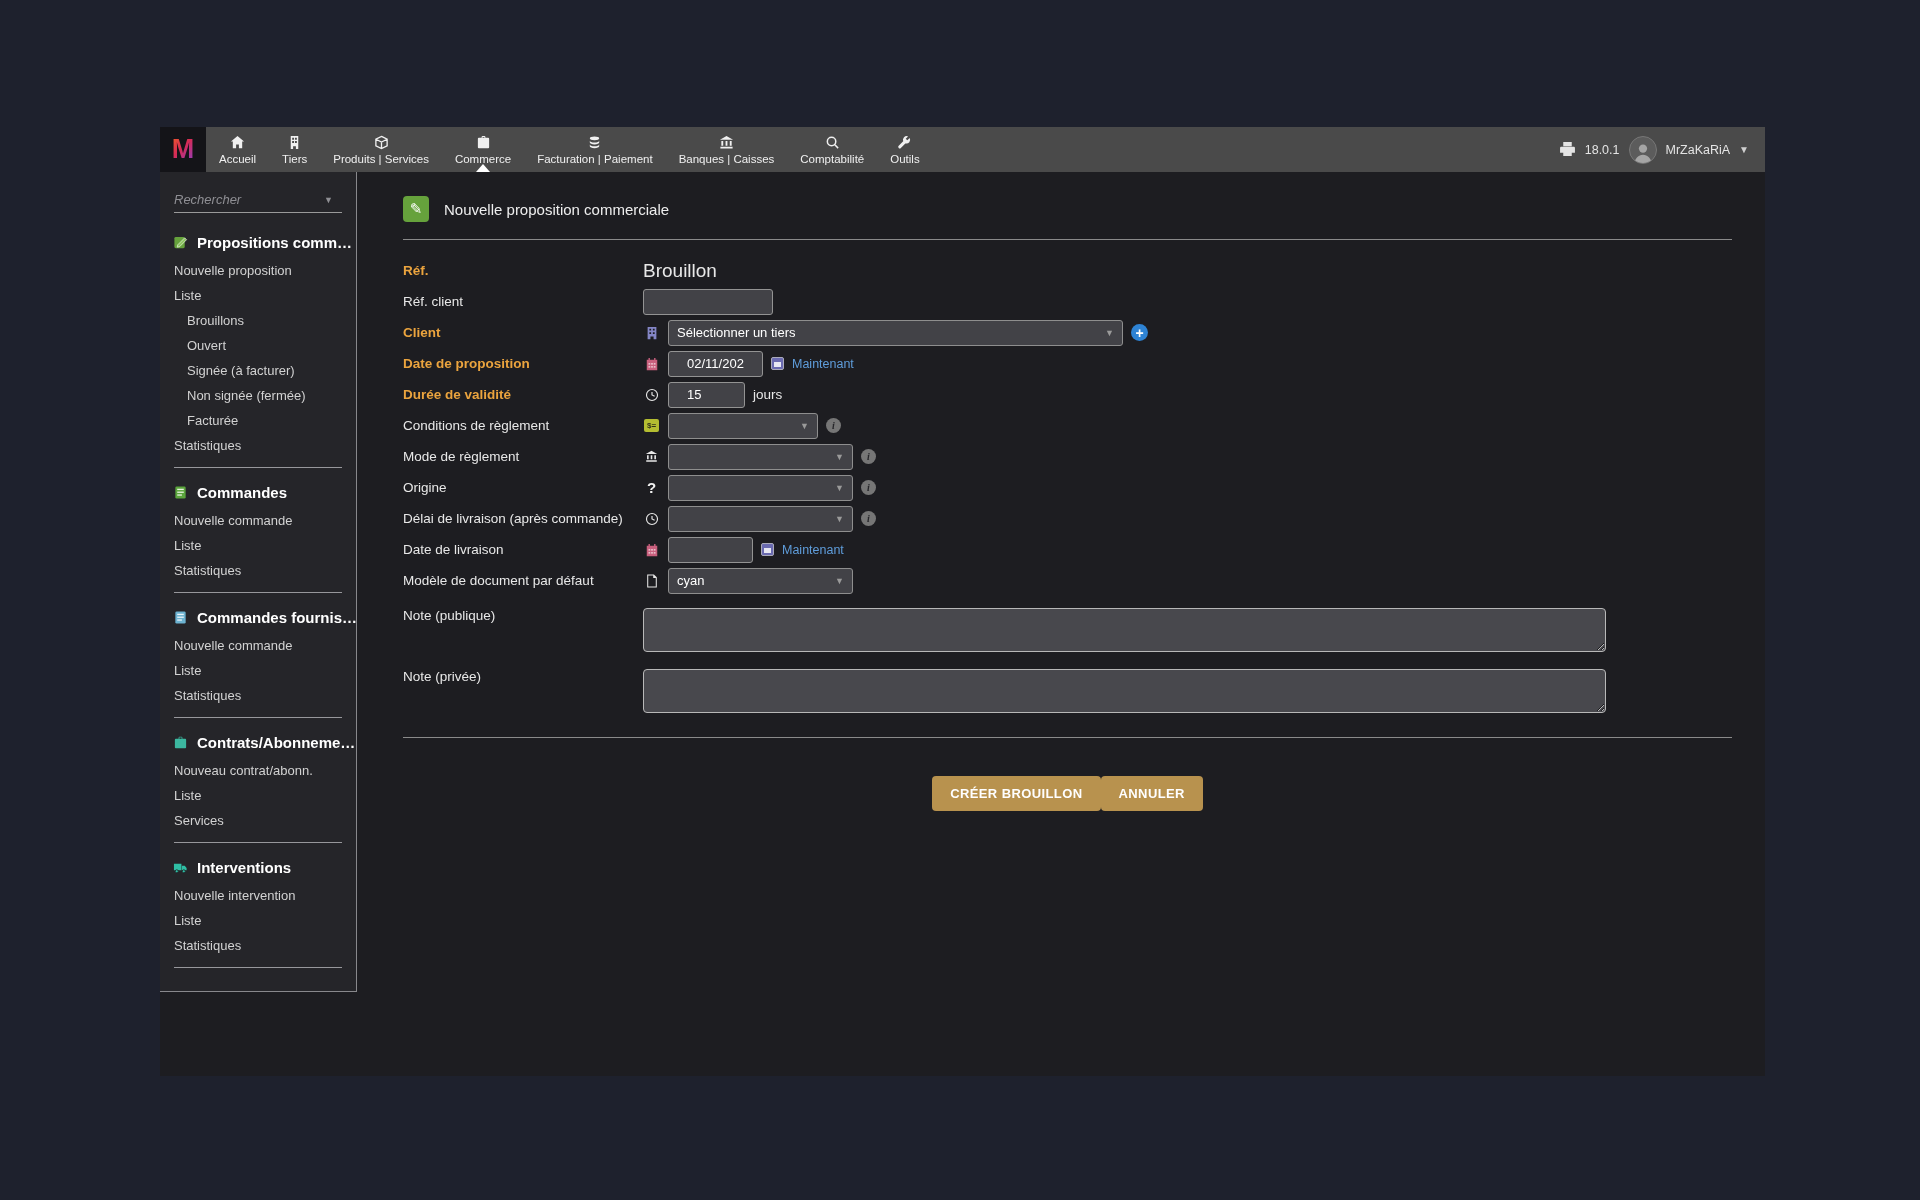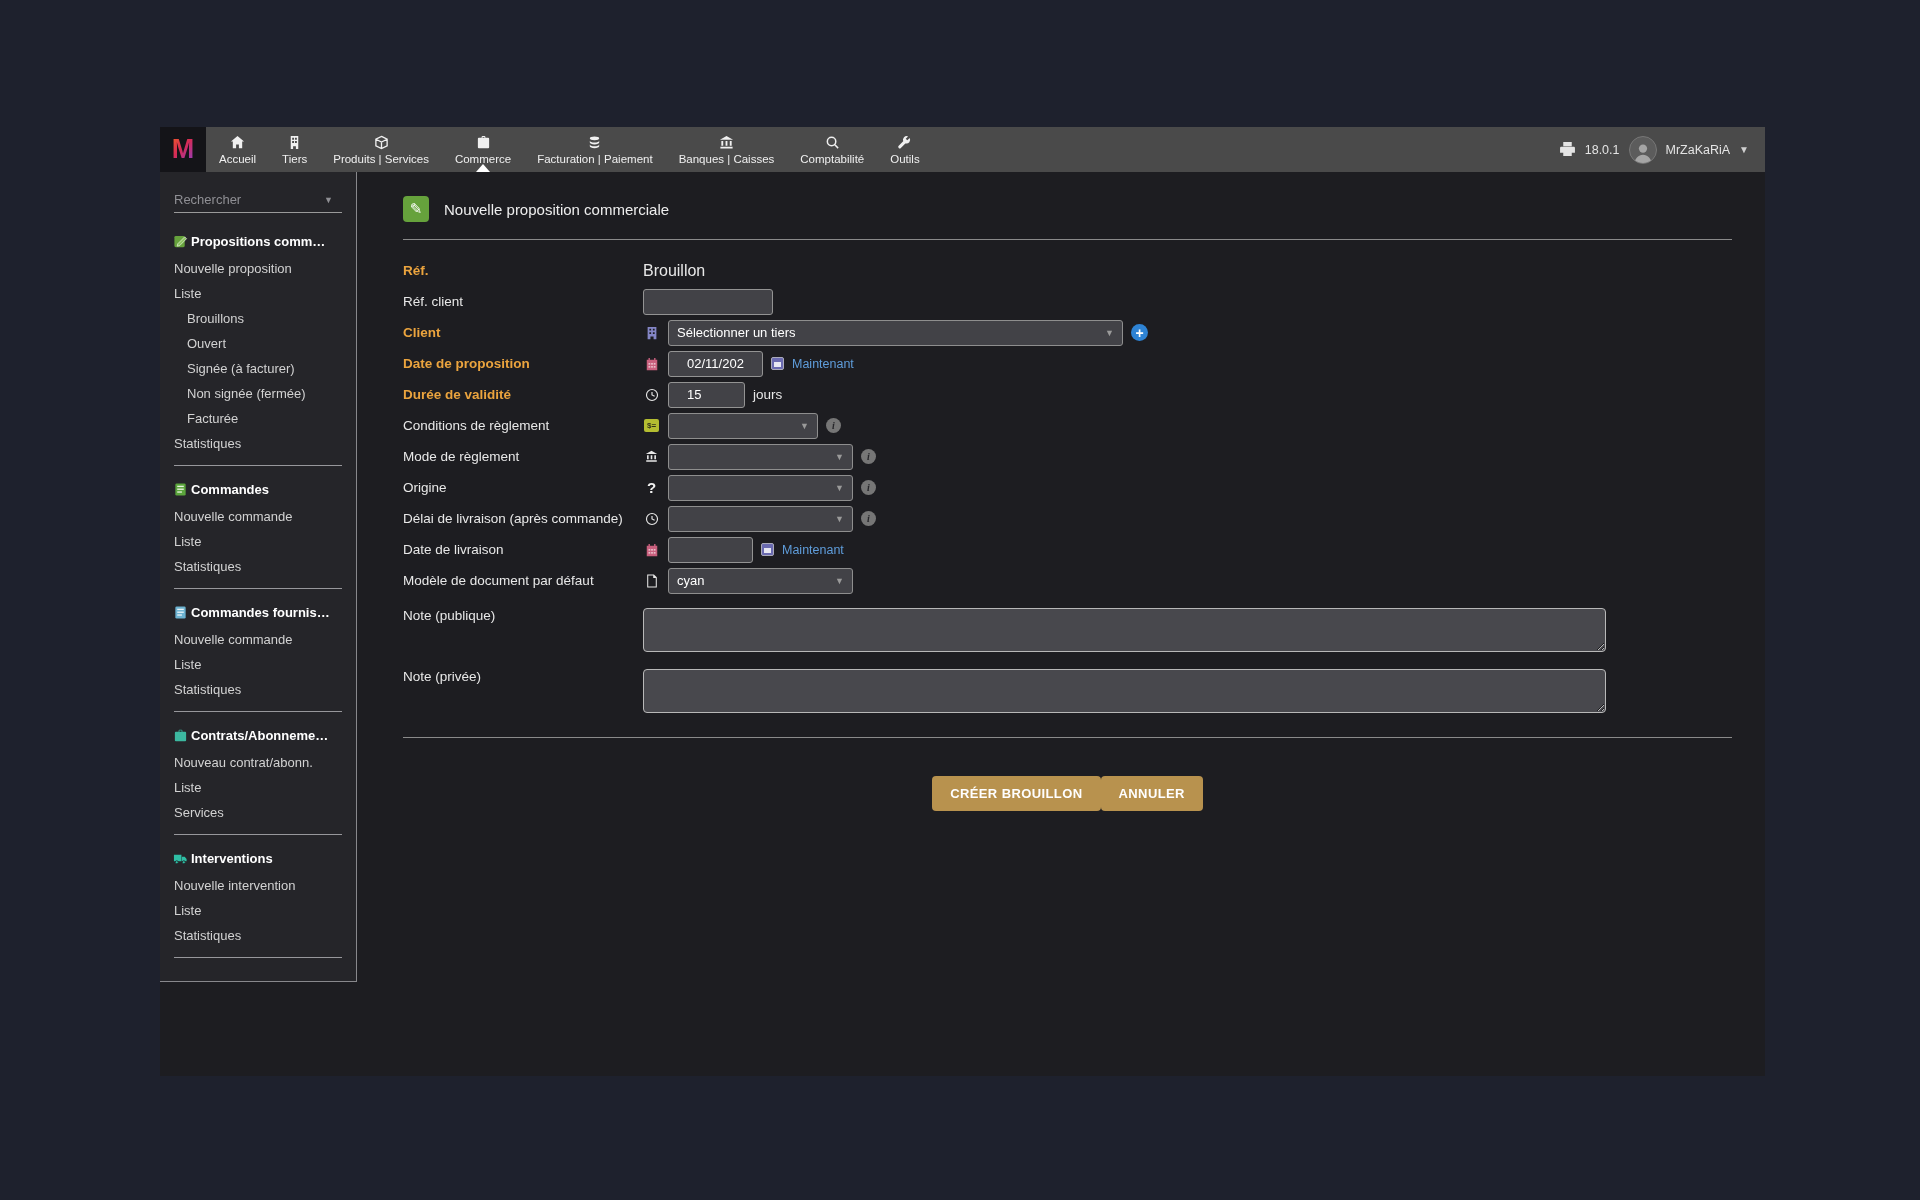--- a/index.html
+++ b/index.html
@@ -59,27 +59,28 @@
     border-bottom: 1px solid #88888c; padding-bottom: 14px;
   }
   .searchbox {
     margin: 20px 14px 14px 14px; border-bottom: 1px solid #9a9a9a;
     display: flex; align-items: center; padding-bottom: 5px;
   }
   .searchbox input {
     background: transparent; border: 0; outline: none;
     color: #ec4899; font-size: 13px; width: 150px;
     font-family: "Liberation Sans", sans-serif;
+    font-style: italic;
   }
   .searchbox input::placeholder { color: #8f8f94; }
   .searchbox .caret { color: #8f8f94; font-size: 9px; }
   .side-divider { border: 0; border-top: 1px solid #97979b; margin: 9px 14px; }
   .sec-title {
-    display: flex; align-items: center; gap: 3px;
-    padding: 7px 14px 7px 13px; color: #ffffff; font-weight: bold; font-size: 13px;
+    display: flex; align-items: center; gap: 9px;
+    padding: 7px 14px 7px 13px; color: #ffffff; font-weight: bold; font-size: 15px;
     white-space: nowrap; overflow: hidden; cursor: pointer;
   }
   .sec-title svg { width: 15px; height: 15px; flex: none; }
   .side-item {
     padding: 5px 14px; color: #d2d2d2; font-size: 13px; cursor: pointer;
     white-space: nowrap;
   }
   .side-item.indent { padding-left: 27px; }
   
   .main {
@@ -155,21 +156,21 @@
     color: #ffffff; font-weight: bold; font-size: 13px; letter-spacing: 0.4px;
     padding: 10px 18px; cursor: pointer; font-family: "Liberation Sans", sans-serif;
   }
   .w455 { width: 455px; }
   .w185 { width: 185px; }
   .w150 { width: 150px; }
   .w130 { width: 130px; }
   .w95  { width: 95px; }
   .w85  { width: 85px; }
   .w55  { width: 77px; }
-  .static-val { font-size: 16px; color: #e8e8e8; }
+  .static-val { font-size: 19px; color: #e8e8e8; }
   .jours { font-size: 13.5px; color: #e8e8e8; }
 </style>
 </head>
 <body>
 
 <div class="window">
 
   <div class="navbar">
     <div class="logo">
       <span>M</span>

